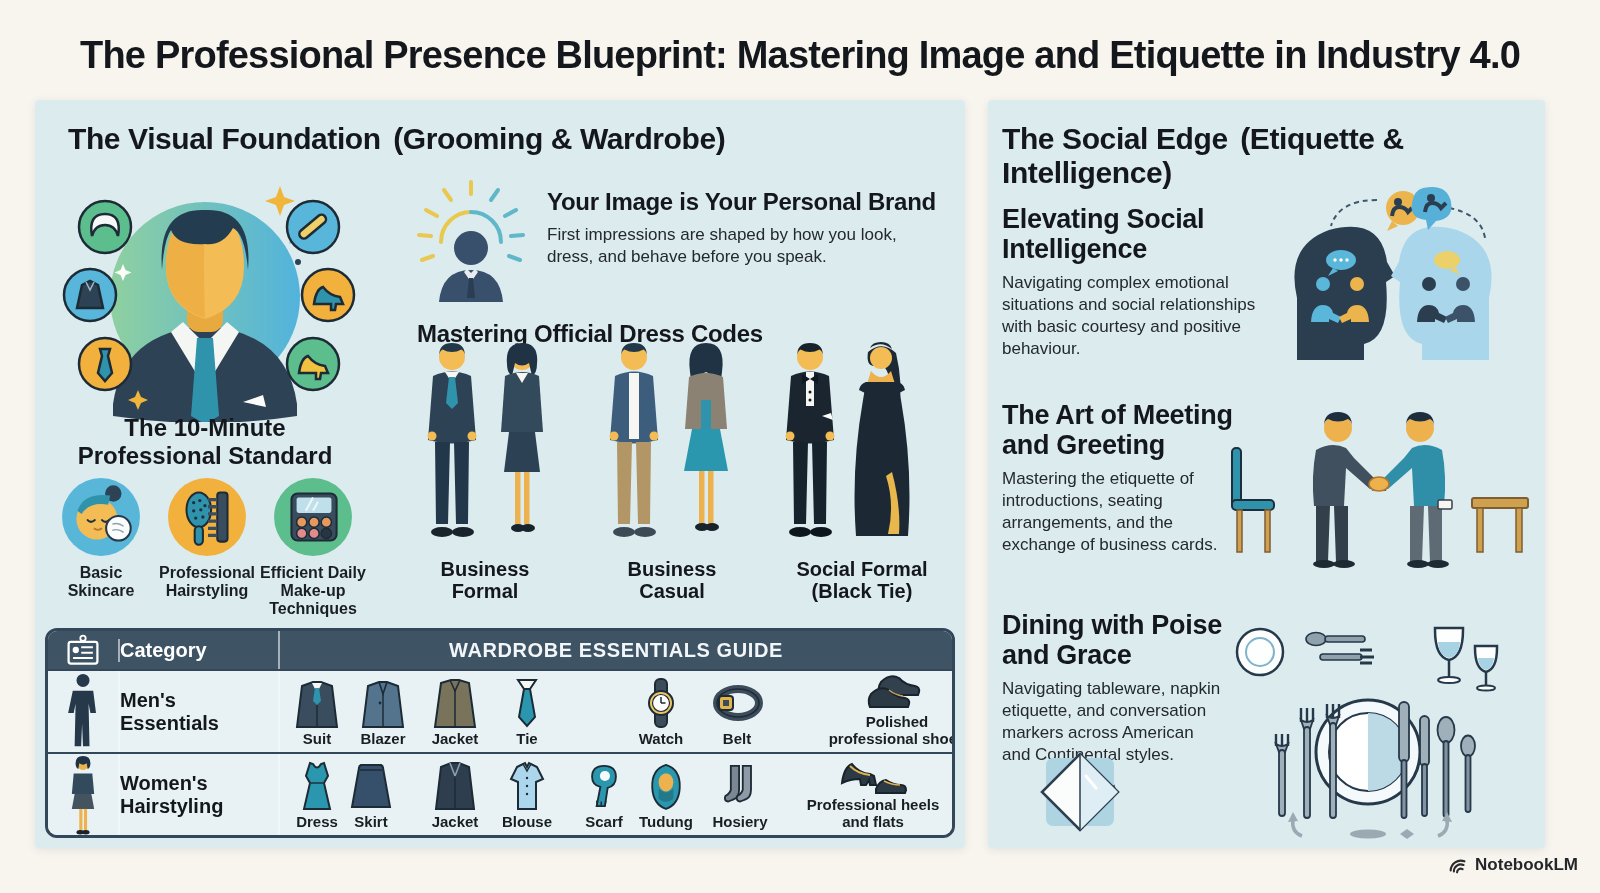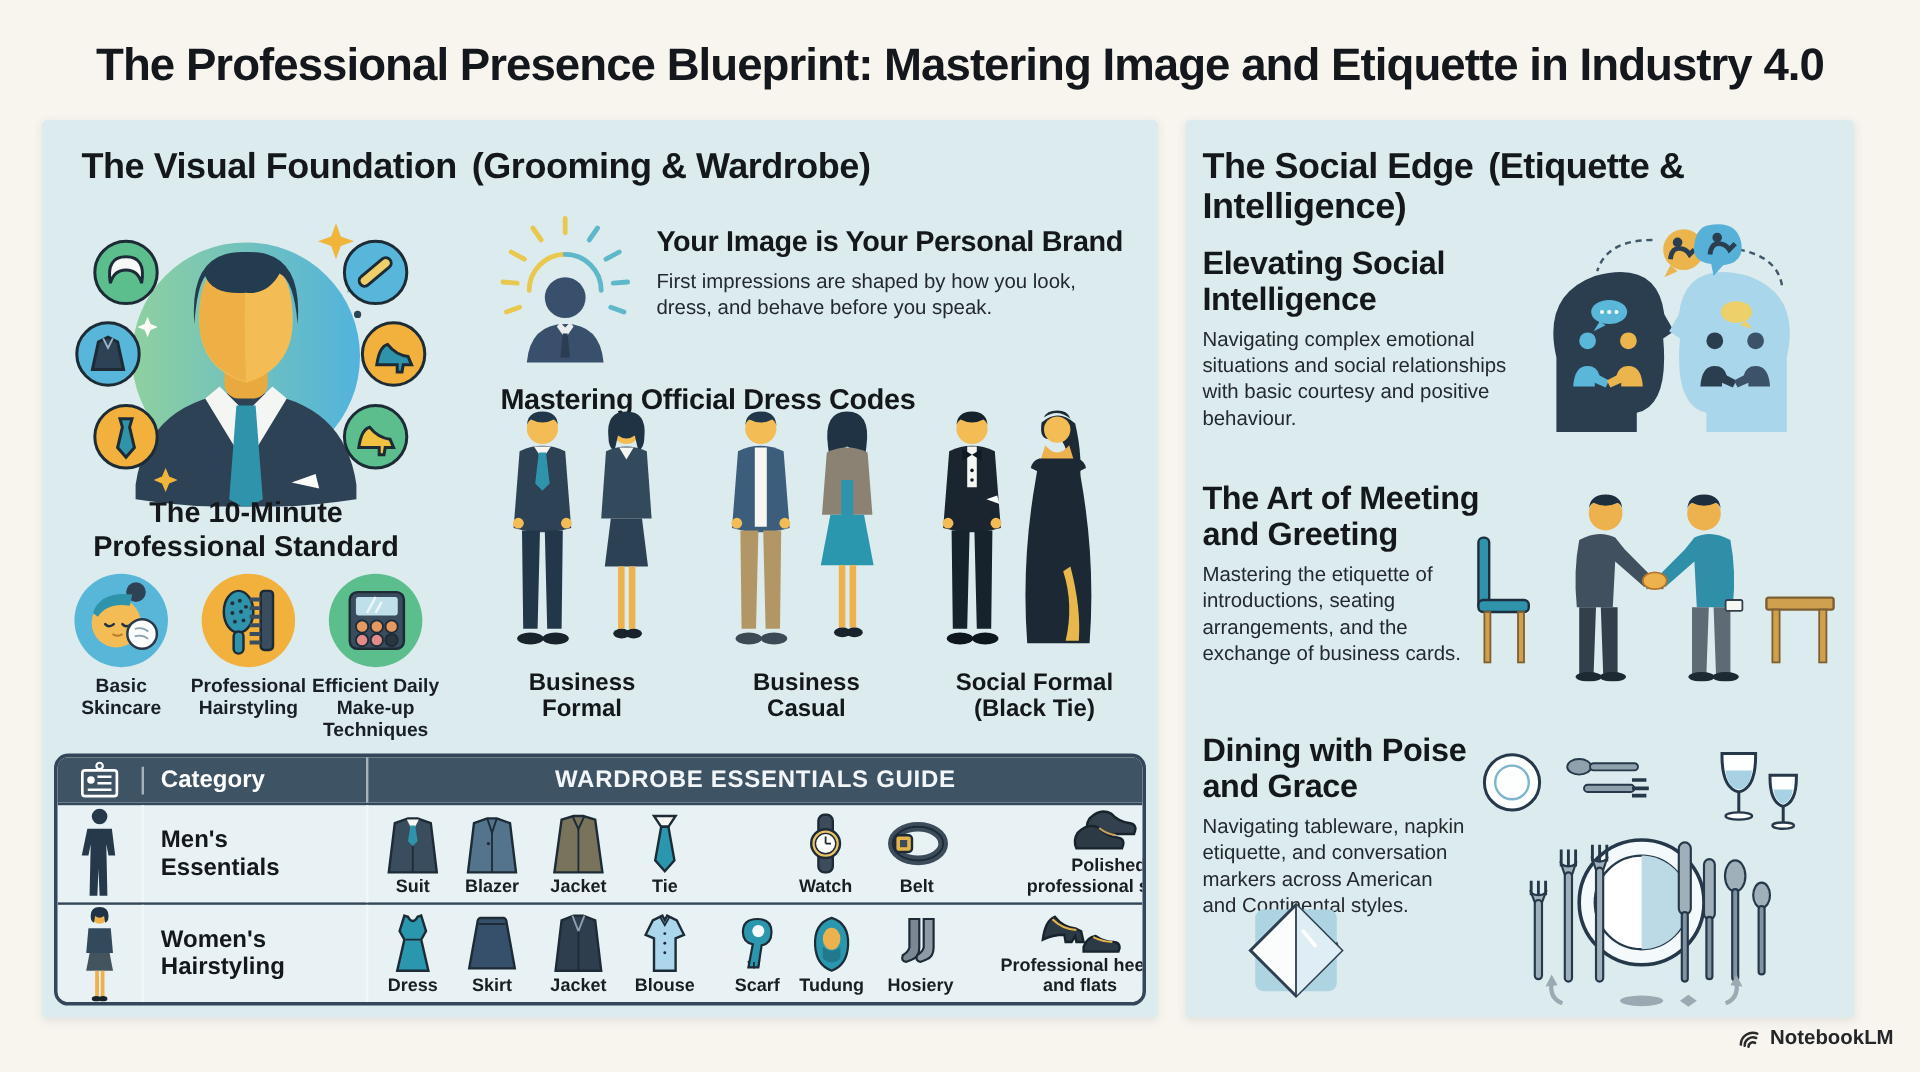--- a/index.html
+++ b/index.html
@@ -19,21 +19,21 @@
   .groom-label{margin-top:6px;font-weight:bold;font-size:16px;line-height:1.12;text-align:center;color:#191f25;}
   .brand-h{font-weight:bold;font-size:24px;color:#14181d;letter-spacing:-0.3px;}
   .brand-b{font-size:17px;line-height:1.28;color:#23292f;}
   .dress-h{font-weight:bold;font-size:24px;color:#14181d;letter-spacing:-0.3px;}
   .fig-label{font-weight:bold;font-size:20px;text-align:center;line-height:1.1;color:#14181d;}
   .wtable{position:absolute;border:3px solid #33465a;border-radius:12px;background:#e8f2f4;
           overflow:hidden;display:flex;flex-direction:column;}
   .wt-head{display:flex;height:38px;background:#3e5364;color:#fff;align-items:center;flex:none;}
   .wt-row{display:flex;height:86px;border-top:2.5px solid #33465a;background:#e8f2f4;}
   .c-icon{width:70px;flex:none;display:flex;align-items:center;justify-content:center;}
-  .c-cat{width:187px;flex:none;display:flex;align-items:center;padding-left:14px;box-sizing:border-box;}
+  .c-cat{width:160px;flex:none;display:flex;align-items:center;box-sizing:border-box;}
   .c-items{flex:1;position:relative;}
   .vline{border-left:2px solid #f0f7f8;}
   .vline-h{border-left:2px solid rgba(255,255,255,.55);}
   .wt-cat-label{font-weight:bold;font-size:20px;color:#fff;}
   .wt-title{flex:1;text-align:center;font-weight:bold;font-size:20px;letter-spacing:.6px;color:#f2f6f8;}
   .cat-text{font-weight:bold;font-size:20px;line-height:1.15;color:#14181d;}
   .titem{position:absolute;bottom:5px;display:flex;flex-direction:column;align-items:center;width:70px;}
   .titem .lbl{font-weight:bold;font-size:15px;line-height:1.1;text-align:center;color:#181e24;margin-top:2px;}
   .wide{width:150px;}
   .footer{display:flex;align-items:center;gap:6px;font-size:17px;font-weight:bold;color:#24262a;justify-content:space-between;}
@@ -379,21 +379,21 @@
 Hairstyling</div>
         </div>
         <div class="c-items vline">
           <div class="titem" style="left:2px;">
             <svg width="48" height="52" viewBox="0 0 48 52">
               <path d="M17,3 l3,1 q4,7 8,0 l3,-1 l4,13 l-4,7 l6,26 h-26 l6,-26 l-4,-7 Z" fill="#2a97ae" stroke="#1d2b36" stroke-width="2"></path>
               <path d="M18,23 h12" stroke="#1d2b36" stroke-width="1.4"></path>
             </svg>
             <div class="lbl pre">Dress</div>
           </div>
-          <div class="titem" style="left:68px;">
+          <div class="titem" style="left:56px;">
             <svg width="48" height="52" viewBox="0 0 48 52">
               <path d="M14,5 h20 q2,1 2,3 l7,39 h-38 l7,-39 q0,-2 2,-3 Z" fill="#36506b" stroke="#1d2b36" stroke-width="2"></path>
               <path d="M13,10 h22" stroke="#1d2b36" stroke-width="1.5"></path>
             </svg>
             <div class="lbl pre">Skirt</div>
           </div>
           <div class="titem" style="left:140px;">
             <svg width="48" height="52" viewBox="0 0 48 52">
               <path d="M10,7 l10,-4 h8 l10,4 l5,42 h-38 Z" fill="#2f3e4e" stroke="#1d2b36" stroke-width="2"></path>
               <path d="M19,3 l5,13 l5,-13" fill="none" stroke="#8aa0ae" stroke-width="1.6"></path>

